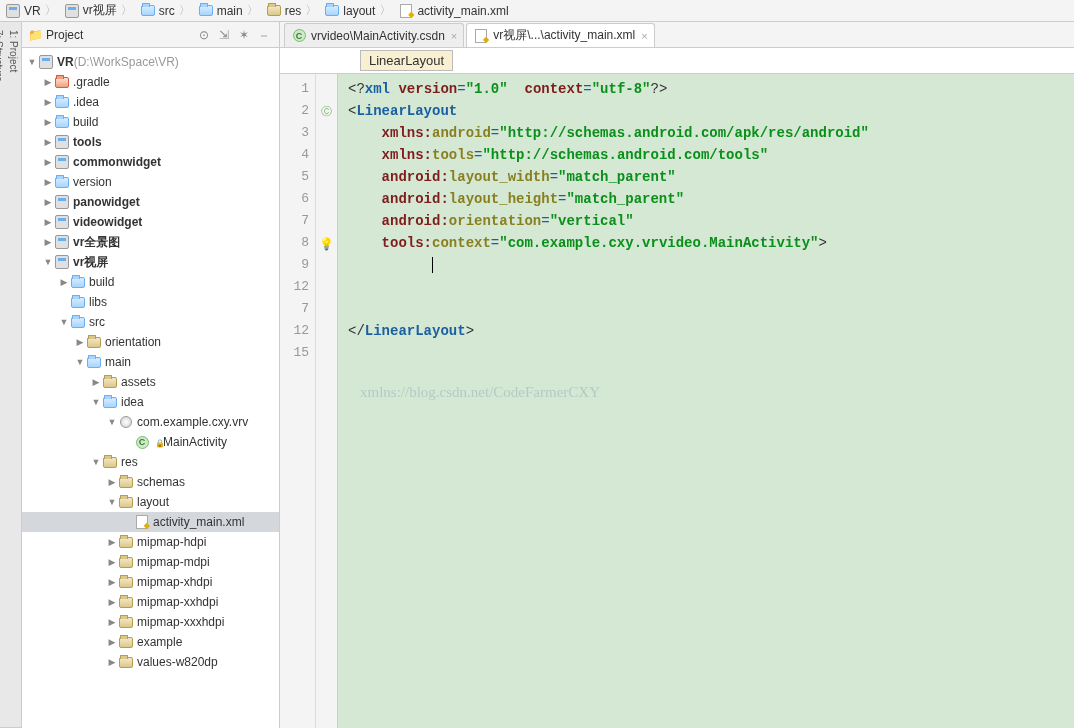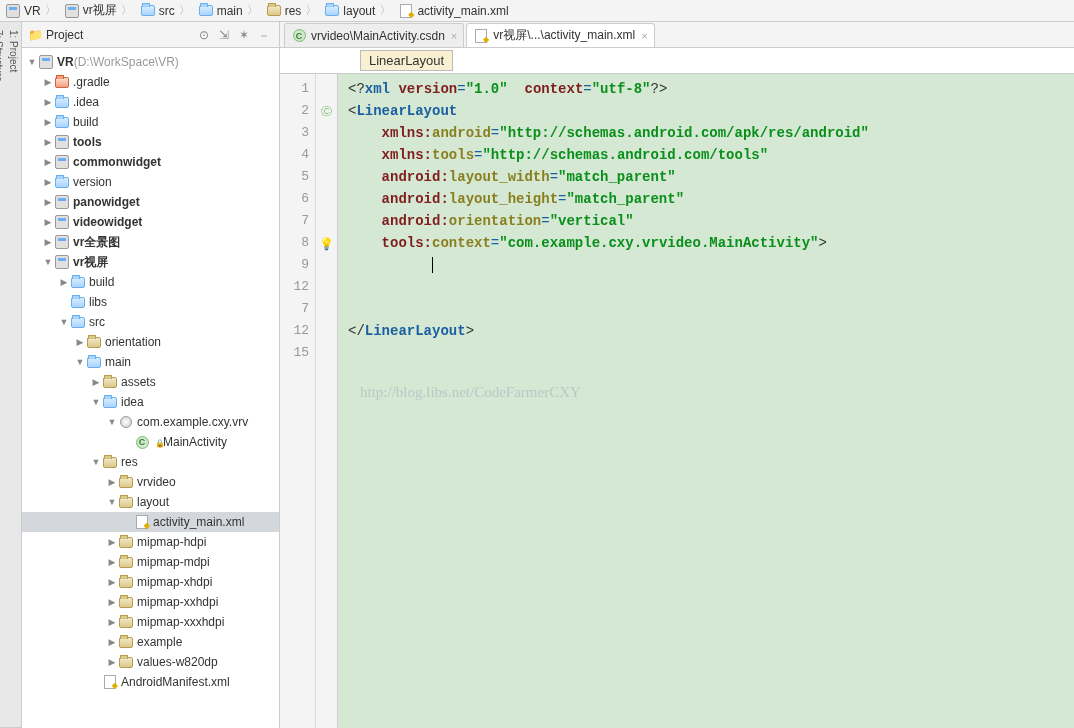--- a/index.html
+++ b/index.html
@@ -289,21 +289,21 @@
           <span class="ic">
             <span class="folder-tan"></span>
           </span>
           <span>res</span>
         </div>
         <div class="node" style="padding-left: 84px;">
           <span class="arrow">▶</span>
           <span class="ic">
             <span class="folder-tan"></span>
           </span>
-          <span>vrvideo</span>
+          <span>schemas</span>
         </div>
         <div class="node" style="padding-left: 84px;">
           <span class="arrow">▼</span>
           <span class="ic">
             <span class="folder-tan"></span>
           </span>
           <span>layout</span>
         </div>
         <div class="node sel" style="padding-left: 100px;">
           <span class="arrow"></span>
@@ -353,27 +353,20 @@
             <span class="folder-tan"></span>
           </span>
           <span>example</span>
         </div>
         <div class="node" style="padding-left: 84px;">
           <span class="arrow">▶</span>
           <span class="ic">
             <span class="folder-tan"></span>
           </span>
           <span>values-w820dp</span>
-        </div>
-        <div class="node" style="padding-left: 68px;">
-          <span class="arrow"></span>
-          <span class="ic">
-            <span class="file-xml"></span>
-          </span>
-          <span>AndroidManifest.xml</span>
         </div>
       </div>
   </div>
 
   <div class="editor-area">
     <div class="tab-bar" id="tabs">
         <div class="ed-tab">
           <span class="ic">
             <span class="class-ic">C</span>
           </span>
@@ -429,16 +422,16 @@
     <span class="attr">android:</span><span class="ns">layout_width</span><span class="op">=</span><span class="str">"match_parent"</span>
     <span class="attr">android:</span><span class="ns">layout_height</span><span class="op">=</span><span class="str">"match_parent"</span>
     <span class="attr">android:</span><span class="ns">orientation</span><span class="op">=</span><span class="str">"vertical"</span>
     <span class="attr">tools:</span><span class="ns">context</span><span class="op">=</span><span class="str">"com.example.cxy.vrvideo.MainActivity"</span><span class="punc">&gt;</span>
           <span class="cursor-caret"></span>
 
 
 <span class="punc">&lt;/</span><span class="kw">LinearLayout</span><span class="punc">&gt;</span>
 
 </div>
-      <div class="watermark">http://blog.libs.net/CodeFarmerCXY</div>
+      <div class="watermark">xmlns://blog.csdn.net/CodeFarmerCXY</div>
     </div>
   </div>
 </div>
 
 </body></html>

